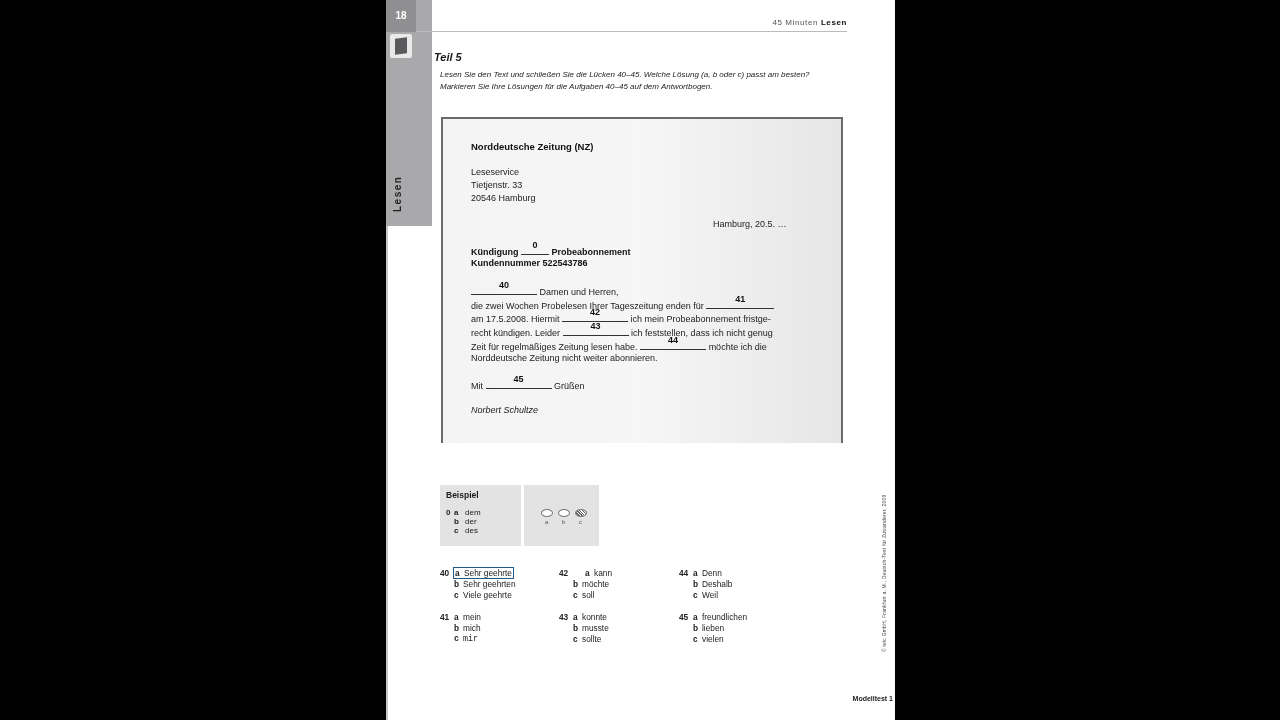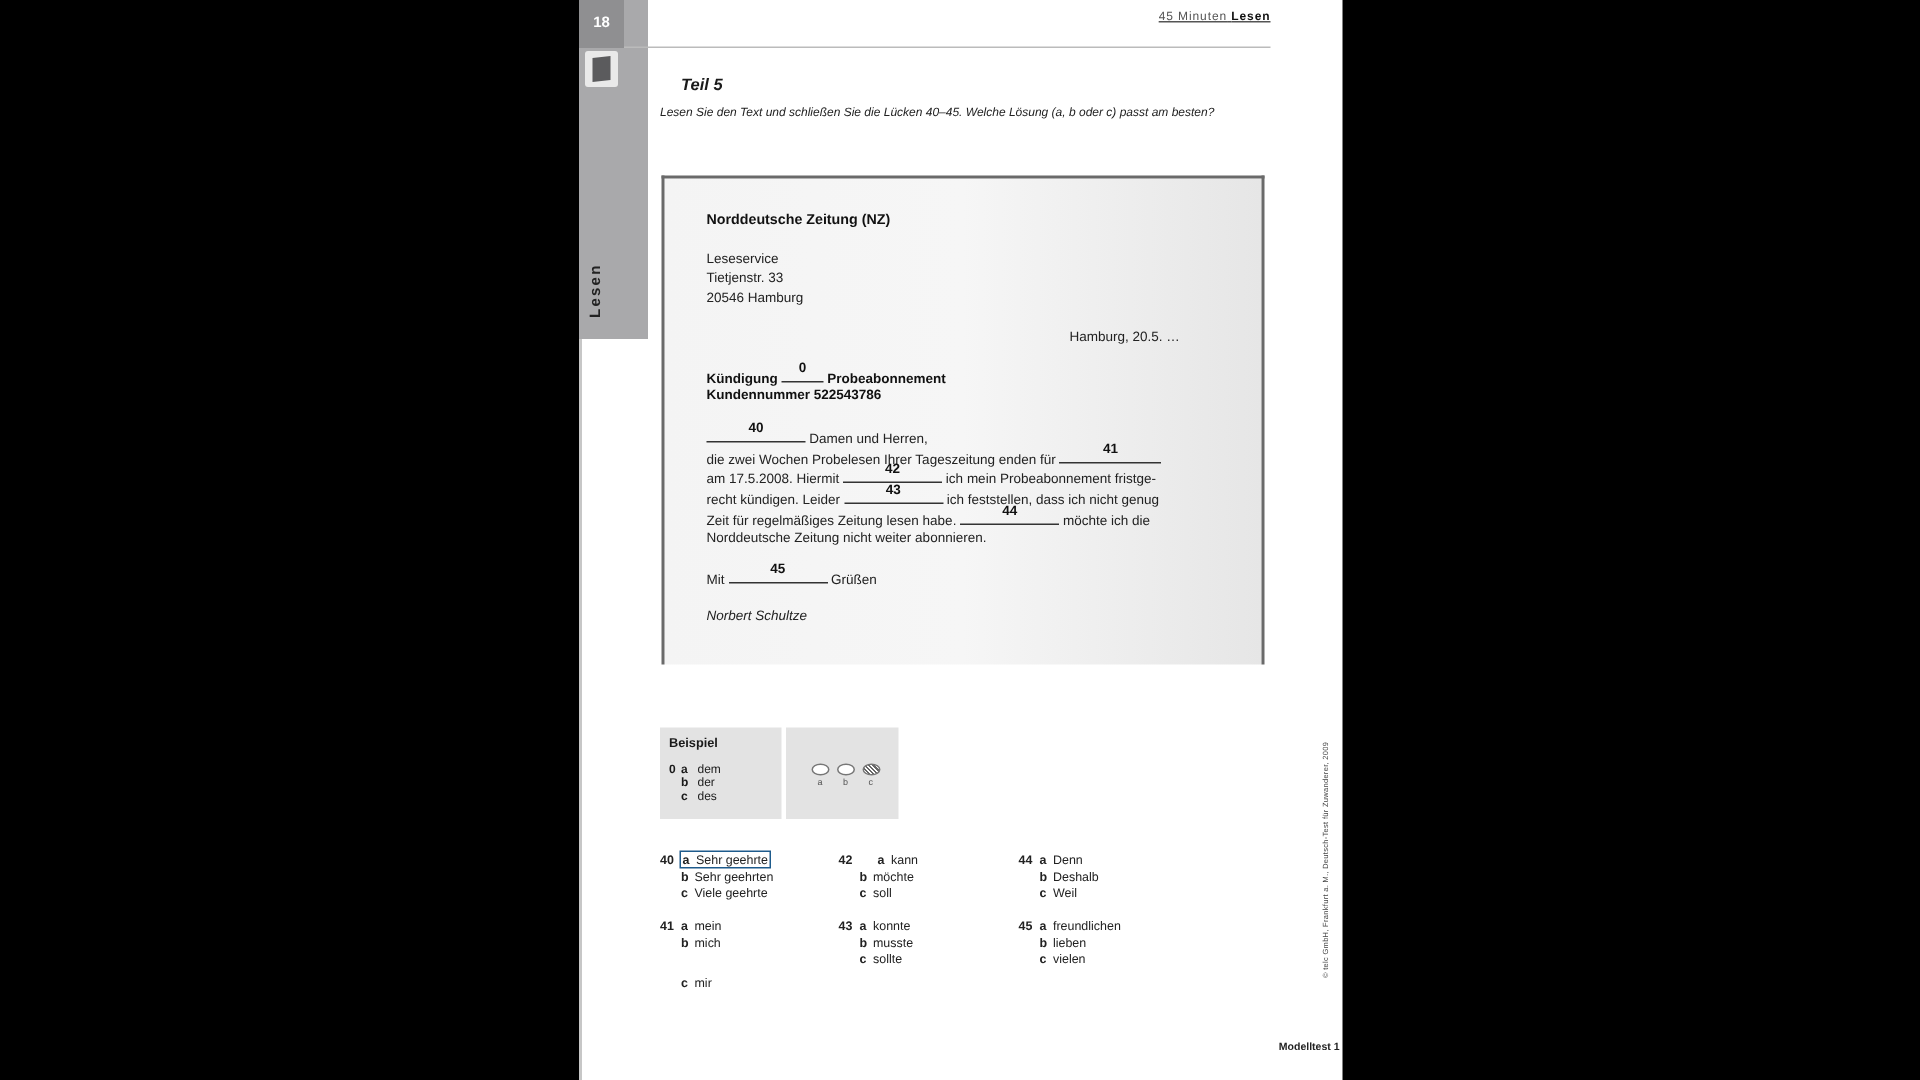--- a/index.html
+++ b/index.html
@@ -9,24 +9,24 @@
   .side-tab { position:absolute; left:0; top:0; width:46px; height:226px; background:#a9a9ab; }
   .side-tab .pg-num { position:absolute; left:0; top:0; width:30px; height:32px; background:#8f8f91;
          color:#fff; font-size:10px; font-weight:bold; text-align:center; line-height:32px; }
   .side-tab .book-box { position:absolute; left:4px; top:34px; width:22px; height:24px; background:#e9e9e9;
          border-radius:2px; }
   .side-tab .book { position:absolute; left:5px; top:4px; width:12px; height:16px; background:#5b5b5d;
          transform:skewY(-6deg); }
   .side-tab .vlabel { position:absolute; left:6px; top:212px; transform-origin:0 0; transform:rotate(-90deg);
          font-size:10px; font-weight:bold; letter-spacing:1.5px; color:#222; white-space:nowrap; }
   .side-edge { position:absolute; left:0; top:226px; width:2px; height:494px; background:#c7c7c7; }
-  .header-label { position:absolute; right:48px; top:6px; font-size:8px; color:#555; letter-spacing:0.6px;text-decoration:underline; }
+  .header-label { position:absolute; right:48px; top:18px; font-size:8px; color:#555; letter-spacing:0.6px; }
   .header-label b { color:#111; }
   .header-rule { position:absolute; left:30px; right:48px; top:31px; height:1px; background:#bbb; }
-  .title { position:absolute; left:68px; top:51px; font-size:11px; font-weight:bold; font-style:italic; }
+  .title { position:absolute; left:48px; top:51px; font-size:11px; font-weight:bold; font-style:italic; }
   .instr { position:absolute; left:54px; top:69px; font-size:8px; font-style:italic; line-height:11.5px; color:#222; }
   .letter { position:absolute; left:55px; top:117px; width:402px; height:326px;
          background:linear-gradient(90deg,#f4f4f4 0%,#f6f6f6 50%,#e6e6e6 100%);
          border-top:2px solid #6a6a6a; border-left:2px solid #6a6a6a; border-right:2px solid #6a6a6a; box-sizing:border-box; }
   .letter .t { position:absolute; left:28px; font-size:9px; color:#222; white-space:nowrap; }
   .letter .b { font-weight:bold; color:#111; }
   .gap { display:inline-block; border-bottom:1px solid #333; position:relative; height:9px; vertical-align:baseline; text-align:center; }
   .gap span { position:absolute; left:0; right:0; top:-5px; font-weight:bold; font-size:9px; color:#111; }
   .example { position:absolute; top:485px; height:61px; background:#e3e3e3; }
   .ex1 { left:54px; width:81px; }
@@ -63,20 +63,21 @@
 
   <div class="header-label">
     <span>45 Minuten</span>
     <b>Lesen</b>
   </div>
   <div class="header-rule"></div>
 
   <div class="title">Teil 5</div>
   <div class="instr">
     <div>Lesen Sie den Text und schließen Sie die Lücken 40–45. Welche Lösung (a, b oder c) passt am besten?</div>
+    <div>Markieren Sie Ihre Lösungen für die Aufgaben 40–45 auf dem Antwortbogen.</div>
   </div>
 
   <div class="letter">
     <div class="t b" style="top:22px;font-size:9.5px;">Norddeutsche Zeitung (NZ)</div>
     <div class="t" style="top:48px;">Leseservice</div>
     <div class="t" style="top:61px;">Tietjenstr. 33</div>
     <div class="t" style="top:74px;">20546 Hamburg</div>
     <div class="t" style="top:100px;left:270px;">Hamburg, 20.5. …</div>
 
     <div class="t b" style="top:126px;">
@@ -144,21 +145,21 @@
   <div class="q" style="left:54px;top:568px;">
     <span class="num">40</span>
     <div class="o selected" style="top:0;padding:0 1px;"><b>a</b><span>Sehr geehrte</span></div>
     <div class="o" style="top:11px;"><b>b</b><span>Sehr geehrten</span></div>
     <div class="o" style="top:22px;"><b>c</b><span>Viele geehrte</span></div>
   </div>
   <div class="q" style="left:54px;top:612px;">
     <span class="num">41</span>
     <div class="o" style="top:0;"><b>a</b><span>mein</span></div>
     <div class="o" style="top:11px;"><b>b</b><span>mich</span></div>
-    <div class="o" style="top:38px;"><b>c</b><span>mir</span></div>
+    <div class="o" style="top:22px;font-family:Liberation Mono, monospace;"><b>c</b><span>mir</span></div>
   </div>
 
   <div class="q" style="left:173px;top:568px;">
     <span class="num">42</span>
     <div class="o" style="top:0;padding-left:12px;"><b>a</b><span>kann</span></div>
     <div class="o" style="top:11px;"><b>b</b><span>möchte</span></div>
     <div class="o" style="top:22px;"><b>c</b><span>soll</span></div>
   </div>
   <div class="q" style="left:173px;top:612px;">
     <span class="num">43</span>

